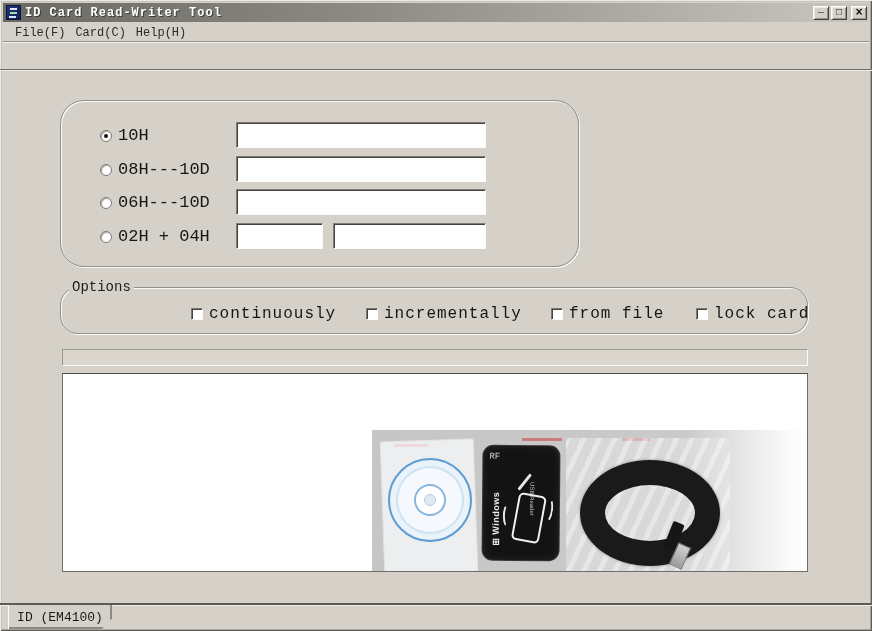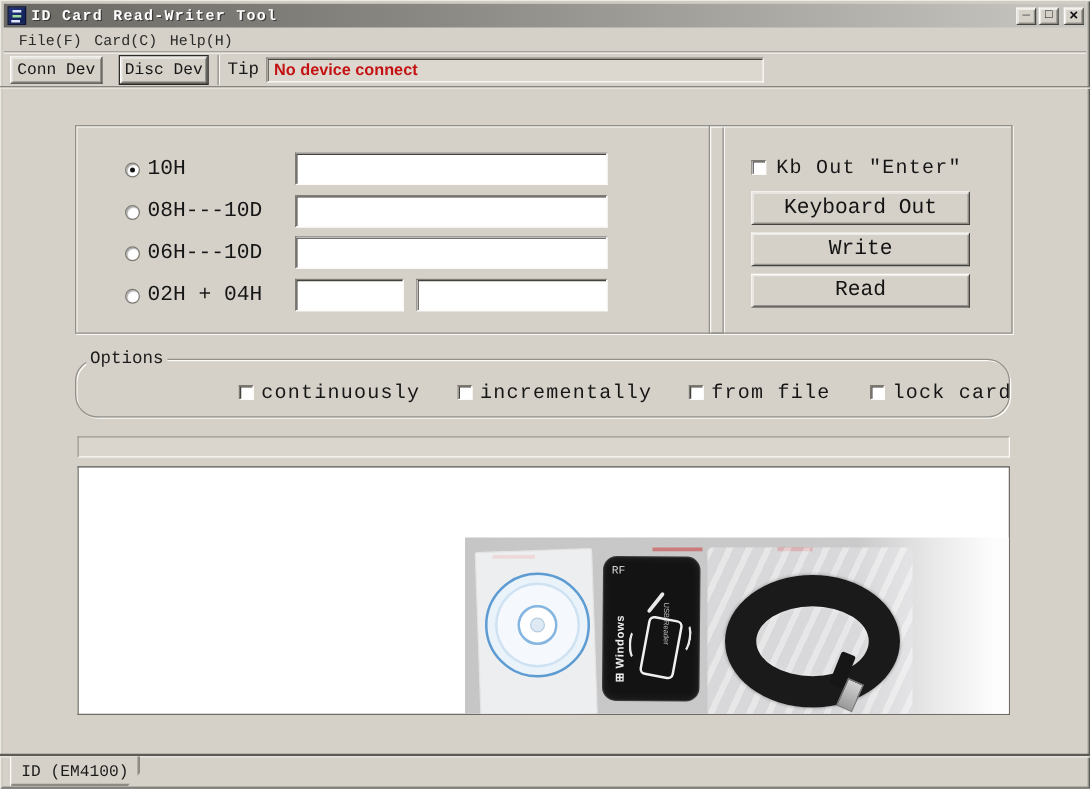--- a/index.html
+++ b/index.html
@@ -91,21 +91,21 @@
     position:absolute; left:0px; top:69px; right:0px; height:2px;
     border-top:1px solid #706e69; border-bottom:1px solid #eceae4;
   }
 
   
   .group {
     position:absolute;
     border:1px solid #93908a;
     box-shadow: inset 1px 1px 0 #fbfaf6, 1px 1px 0 #fbfaf6;
   }
-  .group-left  { left:60px;  top:100px; width:519px; height:167px; }
+  .group-left  { left:60px;  top:100px; width:519px; height:167px;border-radius:24px; }
   .group-right { left:567px; top:100px; width:243px; height:167px; }
   .group-options { left:60px; top:287px; width:748px; height:47px;border-radius:18px; }
   .group-title {
     position:absolute; top:-9px; left:8px; padding:0 3px;
     background:#d5d1c9; font-size:14px; color:#1c1c1c;
   }
 
   
   .radio {
     position:absolute; width:12px; height:12px; border-radius:50%;
@@ -277,29 +277,20 @@
     </div>
   </div>
 
   <div class="menubar">
     <span class="menuitem">File(F)</span>
     <span class="menuitem">Card(C)</span>
     <span class="menuitem">Help(H)</span>
   </div>
   <div class="menubar-divider"></div>
 
-  <div class="toolbar">
-    <div class="tbtn conn raised">Conn Dev</div>
-    <div class="tbtn disc raised">Disc Dev</div>
-    <div class="tsep"></div>
-    <div class="tiplabel">Tip</div>
-    <div class="tipfield">
-      <span class="tiptext" style="color: rgb(196, 17, 17);">No device connect</span>
-    </div>
-  </div>
   <div class="toolbar-divider"></div>
 
   <div class="group group-left">
     <span class="radio checked" style="left:39px; top:29px;"></span>
     <span class="rlabel" style="left:57px; top:25px;">10H</span>
     <input class="sunken-input" style="left: 175px; top: 21px; width: 250px; height: 26px;" value="">
 
     <span class="radio" style="left:39px; top:63px;"></span>
     <span class="rlabel" style="left:57px; top:59px;">08H---10D</span>
     <input class="sunken-input" style="left: 175px; top: 55px; width: 250px; height: 26px;" value="">
@@ -307,27 +298,20 @@
     <span class="radio" style="left:39px; top:96px;"></span>
     <span class="rlabel" style="left:57px; top:92px;">06H---10D</span>
     <input class="sunken-input" style="left: 175px; top: 88px; width: 250px; height: 26px;" value="">
 
     <span class="radio" style="left:39px; top:130px;"></span>
     <span class="rlabel" style="left:57px; top:126px;">02H + 04H</span>
     <input class="sunken-input" style="left: 175px; top: 122px; width: 87px; height: 26px;" value="">
     <input class="sunken-input" style="left: 272px; top: 122px; width: 153px; height: 26px;" value="">
   </div>
 
-  <div class="group group-right">
-    <span class="cbox" style="left:33px; top:27px;"></span>
-    <span class="clabel" style="left:53px; top:24px; font-size:16px;">Kb Out ″Enter″</span>
-    <div class="abtn raised" style="top:52px;">Keyboard Out</div>
-    <div class="abtn raised" style="top:85px;">Write</div>
-    <div class="abtn raised" style="top:118px;">Read</div>
-  </div>
 
   <div class="group group-options">
     <span class="group-title">Options</span>
     <span class="cbox" style="left:130px; top:20px;"></span>
     <span class="clabel" style="left:148px; top:17px;">continuously</span>
     <span class="cbox" style="left:305px; top:20px;"></span>
     <span class="clabel" style="left:323px; top:17px;">incrementally</span>
     <span class="cbox" style="left:490px; top:20px;"></span>
     <span class="clabel" style="left:508px; top:17px;">from file</span>
     <span class="cbox" style="left:635px; top:20px;"></span>

